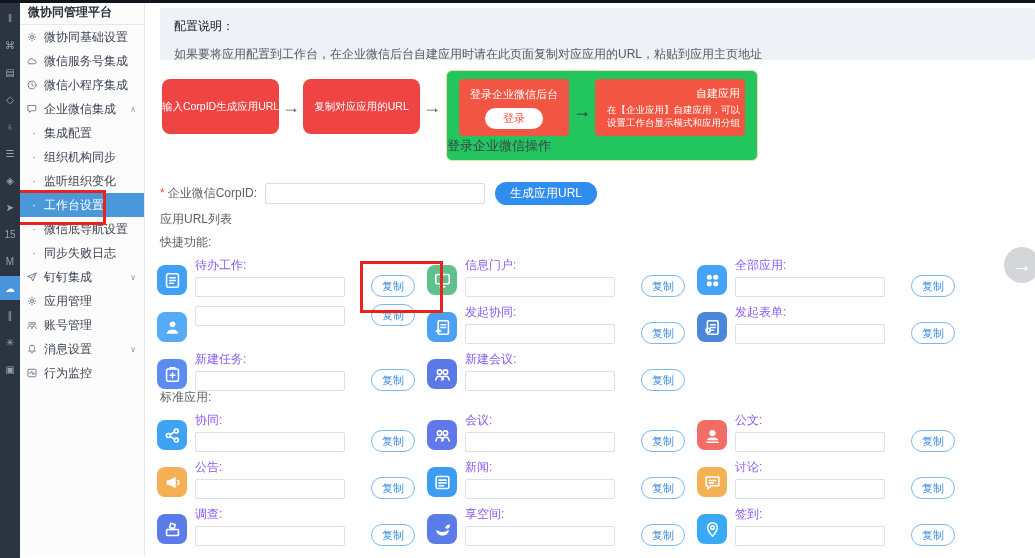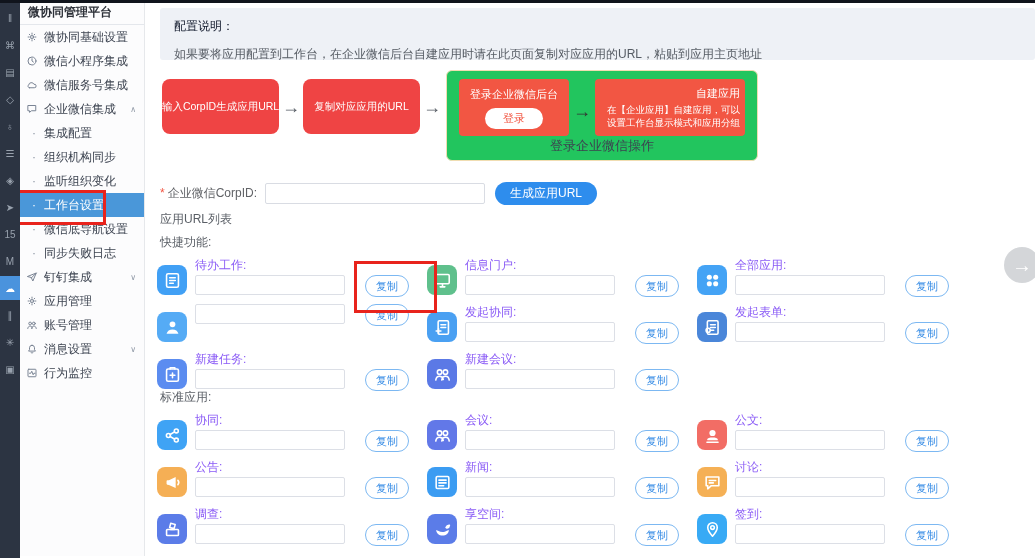--- a/index.html
+++ b/index.html
@@ -36,39 +36,39 @@
   .fbox { width:117px; height:55px; background:#ef4444; color:#fff; border-radius:8px; display:flex; align-items:center; justify-content:center; text-align:center; font-size:10.5px; padding:4px 6px; margin-top:9px; white-space:nowrap; line-height:1.5; }
   .farrow { font-size:18px; color:#555b63; margin:27px 3px 0; }
   .fgroup { position:relative; border:1px solid #f0ddb2; background:#22c55e; border-radius:6px; display:flex; align-items:flex-start; padding:8px 12px 24px 12px; margin-left:2px; }
   .rbox { background:#f25643; color:#fff; border-radius:4px; height:57px; }
   .rbox1 { width:110px; display:flex; flex-direction:column; align-items:center; justify-content:center; gap:6px; font-size:11px; }
   .login-pill { background:#fff; color:#f25643; border:none; border-radius:11px; font-size:11px; padding:3px 18px; cursor:pointer; }
   .garrow { font-size:18px; color:#333; margin:22px 4px 0; }
   .rbox2 { width:150px; display:flex; flex-direction:column; justify-content:center; text-align:right; padding:4px 5px; gap:2px; }
   .rbox2 .t { font-size:11px; }
   .rbox2 .b { font-size:9.5px; line-height:1.4; }
-  .fgroup-caption { position:absolute; bottom:5px; left:0; right:0; text-align:center; font-size:13px; color:#3c4350; }
+  .fgroup-caption { position:absolute; bottom:5px; left:0; right:0; text-align:left; font-size:13px; color:#3c4350; }
 
   .corp-row { display:flex; align-items:center; margin:16px 0 0 15px; }
   .corp-label { font-size:12px; color:#606266; margin-right:8px; }
   .req { color:#f25643; margin-right:3px; }
   .corp-input { width:220px; height:21px; border:1px solid #d9dce3; border-radius:2px; background:#fff; outline:none; padding:0 6px; font-size:12px; }
   .gen-btn { margin-left:10px; height:23px; padding:0 15px; background:#2e8ded; color:#fff; border:none; border-radius:12px; font-size:12px; cursor:pointer; }
 
   .list-title { margin:6px 16px 0 15px; font-size:12px; color:#5a5f66; }
   .sections { margin-left:12px; }
   .section-title { font-size:12px; color:#5a5f66; margin:6px 0 6px 3px; }
   .section-title.std { margin-top:0; }
   .app-grid { display:grid; grid-template-columns:repeat(3,270px); row-gap:9px; margin-top:2px; }
   .app-cell { display:flex; gap:8px; height:38px; }
   .tile { width:30px; height:30px; border-radius:8px; margin-top:8px; display:flex; align-items:center; justify-content:center; color:#fff; flex:none; }
   .tile svg { width:19px; height:19px; }
   .cell-main { display:flex; flex-direction:column; }
   .app-label { font-size:12px; color:#8b5cf6; height:16px; line-height:16px; margin-bottom:2px; white-space:nowrap; }
-  .url-row { display:flex; align-items:flex-start; gap:20px; }
+  .url-row { display:flex; align-items:flex-end; gap:26px; }
   .url-input { width:150px; height:20px; border:1px solid #dcdfe6; border-radius:2px; background:#fff; outline:none; padding:0 5px; font-size:11px; }
   .copy-wrap { position:relative; display:inline-flex; }
   .copy-btn { height:22px; padding:0 10px; border:1px solid #7cb8f2; color:#3a8ee6; background:#fff; border-radius:11px; font-size:11px; cursor:pointer; white-space:nowrap; }
   .copy-wrap.annotated::after { content:""; position:absolute; left:-11px; top:-14px; width:77px; height:46px; border:3px solid #e8231c; pointer-events:none; z-index:45; }
 
   .next-arrow { position:absolute; left:1004px; top:247px; width:36px; height:36px; border-radius:50%; background:#d4d6d9; color:#fff; display:flex; align-items:center; justify-content:center; font-size:20px; font-weight:bold; cursor:pointer; z-index:35; }
 </style>
 </head>
 <body>
 
@@ -100,33 +100,33 @@
             <svg viewBox="0 0 24 24" fill="none" stroke="currentColor" stroke-width="2" stroke-linecap="round" stroke-linejoin="round">
               <circle cx="12" cy="12" r="3"></circle>
               <path d="M12 4.2v2.3M12 17.5v2.3M4.2 12h2.3M17.5 12h2.3M6.5 6.5l1.6 1.6M15.9 15.9l1.6 1.6M17.5 6.5l-1.6 1.6M8.1 15.9l-1.6 1.6"></path>
             </svg>
           </span>
           <span>微协同基础设置</span>
         </div>
         <div class="sb-item">
           <span class="ic">
             <svg viewBox="0 0 24 24" fill="none" stroke="currentColor" stroke-width="2" stroke-linecap="round" stroke-linejoin="round">
+              <path d="M7 17.5h9.5a3.5 3.5 0 10-.6-6.9A5.5 5.5 0 005.4 12 3 3 0 007 17.5z"></path>
+            </svg>
+          </span>
+          <span>微信服务号集成</span>
+        </div>
+        <div class="sb-item">
+          <span class="ic">
+            <svg viewBox="0 0 24 24" fill="none" stroke="currentColor" stroke-width="2" stroke-linecap="round" stroke-linejoin="round">
               <circle cx="12" cy="12" r="8"></circle>
               <path d="M12 7.5V12l3 2.2"></path>
             </svg>
           </span>
           <span>微信小程序集成</span>
-        </div>
-        <div class="sb-item">
-          <span class="ic">
-            <svg viewBox="0 0 24 24" fill="none" stroke="currentColor" stroke-width="2" stroke-linecap="round" stroke-linejoin="round">
-              <path d="M7 17.5h9.5a3.5 3.5 0 10-.6-6.9A5.5 5.5 0 005.4 12 3 3 0 007 17.5z"></path>
-            </svg>
-          </span>
-          <span>微信服务号集成</span>
         </div>
         <div class="sb-item">
           <span class="ic">
             <svg viewBox="0 0 24 24" fill="none" stroke="currentColor" stroke-width="2" stroke-linecap="round" stroke-linejoin="round">
               <path d="M4.5 5h15v10.5h-8.5l-4 3.2v-3.2h-2.5z"></path>
             </svg>
           </span>
           <span>企业微信集成</span>
           <span class="chev">∧</span>
         </div>

